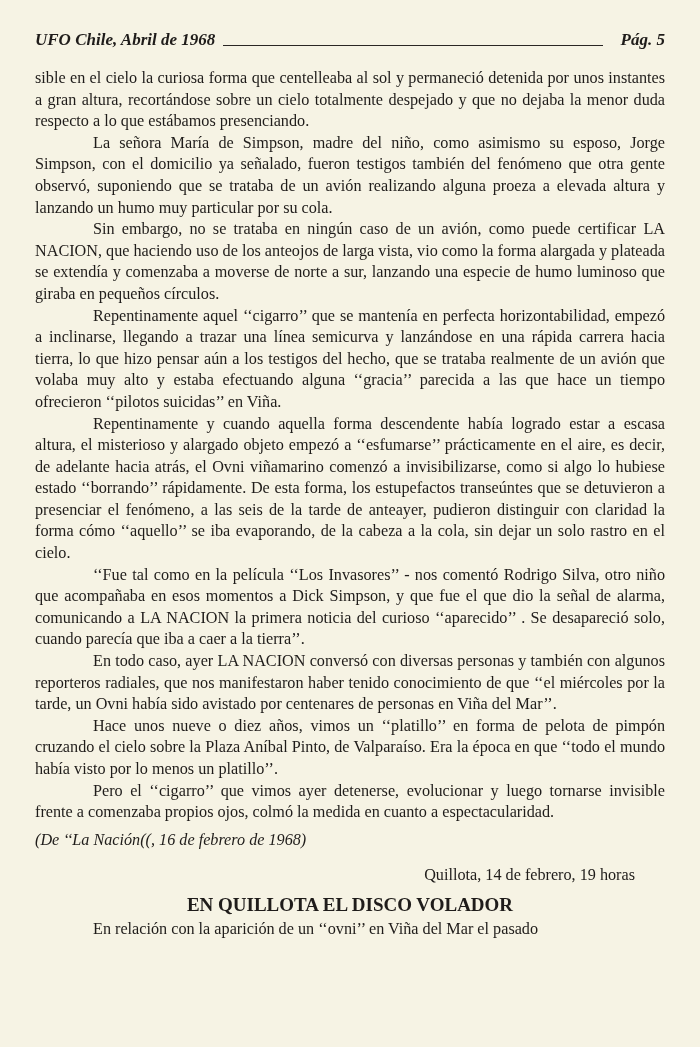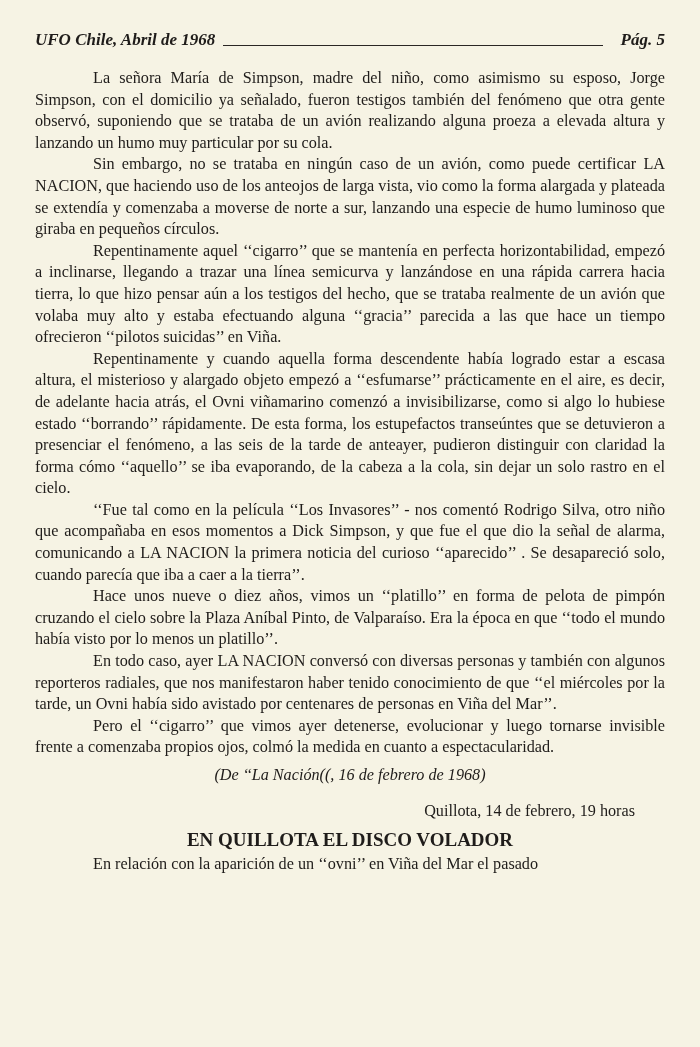--- a/index.html
+++ b/index.html
@@ -18,46 +18,47 @@
   .header .rule { flex: 1; border-bottom: 1.5px solid #2a2624; margin: 0 18px 4px 8px; }
   .body {
     position: absolute; left: 35px; top: 68px; width: 630px;
     font-size: 16.2px; line-height: 21.6px; text-align: justify;
   }
   .body p { margin: 0; text-indent: 58px; }
   .body p.noindent { text-indent: 0; }
   .section-title {
     text-align: center; font-size: 16px; margin: 30px 0 30px 0; letter-spacing: 0.2px;
   }
-  .source { text-align: center; font-style: italic; margin-top: 6px; }
+  .source { text-align: left; font-style: italic; margin-top: 6px; }
   .caso { font-style: italic; margin-top: 24px; }
   .dateline { text-align: right; margin-top: 14px; padding-right: 30px; font-family: Liberation Serif, serif; }
   .headline { text-align: center; font-size: 19px; font-weight: bold; margin-top: 6px; line-height: 24px; }
   .lead { text-indent: 58px; margin-top: 2px !important; }
 </style>
 </head>
 <body>
 
 <div class="page">
   <div class="header">
     <span>UFO Chile, Abril de 1968</span>
     <span class="rule"></span>
     <span>Pág. 5</span>
   </div>
 
   <div class="body">
+    <p class="noindent">sible en el cielo la curiosa forma que centelleaba al sol y permaneció detenida por unos instantes a gran altura, recortándose sobre un cielo totalmente despejado y que no dejaba la menor duda respecto a lo que estábamos presenciando.</p>
     <p>La señora María de Simpson, madre del niño, como asimismo su esposo, Jorge Simpson, con el domicilio ya señalado, fueron testigos también del fenómeno que otra gente observó, suponiendo que se trataba de un avión realizando alguna proeza a elevada altura y lanzando un humo muy particular por su cola.</p>
     <p>Sin embargo, no se trataba en ningún caso de un avión, como puede certificar LA NACION, que haciendo uso de los anteojos de larga vista, vio como la forma alargada y plateada se extendía y comenzaba a moverse de norte a sur, lanzando una especie de humo luminoso que giraba en pequeños círculos.</p>
     <p>Repentinamente aquel ‘‘cigarro’’ que se mantenía en perfecta horizontabilidad, empezó a inclinarse, llegando a trazar una línea semicurva y lanzándose en una rápida carrera hacia tierra, lo que hizo pensar aún a los testigos del hecho, que se trataba realmente de un avión que volaba muy alto y estaba efectuando alguna ‘‘gracia’’ parecida a las que hace un tiempo ofrecieron ‘‘pilotos suicidas’’ en Viña.</p>
     <p>Repentinamente y cuando aquella forma descendente había logrado estar a escasa altura, el misterioso y alargado objeto empezó a ‘‘esfumarse’’ prácticamente en el aire, es decir, de adelante hacia atrás, el Ovni viñamarino comenzó a invisibilizarse, como si algo lo hubiese estado ‘‘borrando’’ rápidamente. De esta forma, los estupefactos transeúntes que se detuvieron a presenciar el fenómeno, a las seis de la tarde de anteayer, pudieron distinguir con claridad la forma cómo ‘‘aquello’’ se iba evaporando, de la cabeza a la cola, sin dejar un solo rastro en el cielo.</p>
     <p>‘‘Fue tal como en la película ‘‘Los Invasores’’ - nos comentó Rodrigo Silva, otro niño que acompañaba en esos momentos a Dick Simpson, y que fue el que dio la señal de alarma, comunicando a LA NACION la primera noticia del curioso ‘‘aparecido’’ . Se desapareció solo, cuando parecía que iba a caer a la tierra’’.</p>
 
 
+    <p>En todo caso, ayer LA NACION conversó con diversas personas y también con algunos reporteros radiales, que nos manifestaron haber tenido conocimiento de que ‘‘el miércoles por la tarde, un Ovni había sido avistado por centenares de personas en Viña del Mar’’.</p>
     <p>Hace unos nueve o diez años, vimos un ‘‘platillo’’ en forma de pelota de pimpón cruzando el cielo sobre la Plaza Aníbal Pinto, de Valparaíso. Era la época en que ‘‘todo el mundo había visto por lo menos un platillo’’.</p>
-    <p>En todo caso, ayer LA NACION conversó con diversas personas y también con algunos reporteros radiales, que nos manifestaron haber tenido conocimiento de que ‘‘el miércoles por la tarde, un Ovni había sido avistado por centenares de personas en Viña del Mar’’.</p>
     <p>Pero el ‘‘cigarro’’ que vimos ayer detenerse, evolucionar y luego tornarse invisible frente a comenzaba propios ojos, colmó la medida en cuanto a espectacularidad.</p>
 
     <div class="source">(De ‘‘La Nación((, 16 de febrero de 1968)</div>
 
     <div class="dateline">Quillota, 14 de febrero, 19 horas</div>
     <div class="headline">EN QUILLOTA EL DISCO VOLADOR</div>
     <p class="lead">En relación con la aparición de un ‘‘ovni’’ en Viña del Mar el pasado</p>
   </div>
 </div>
 

